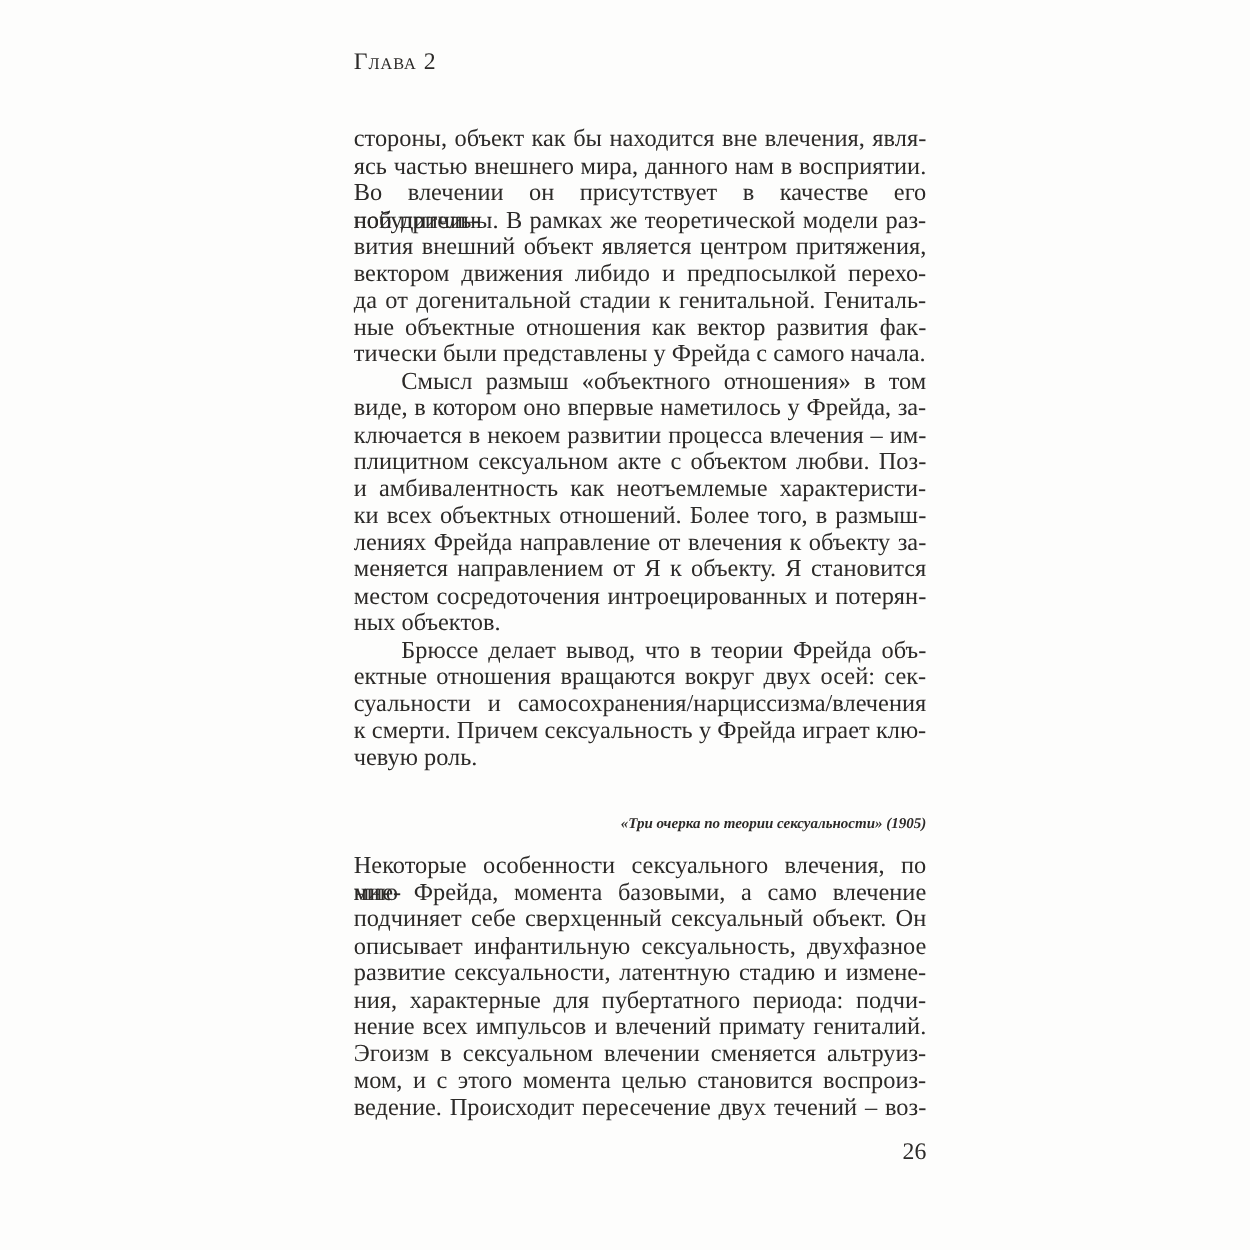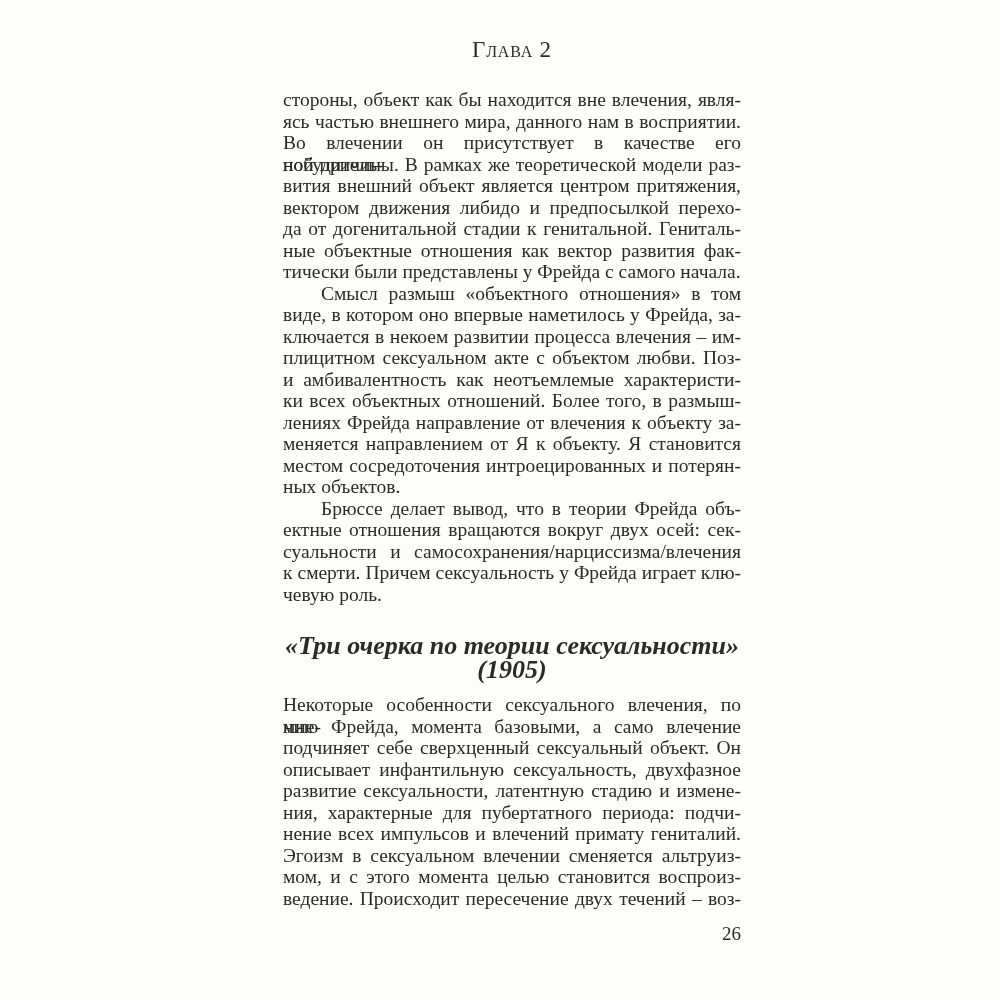--- a/index.html
+++ b/index.html
@@ -19,27 +19,27 @@
   .column {
     position: absolute;
     left: 283px;
     top: 0;
     width: 458px;
   }
   .chapter-header {
     margin-top: 39px;
     height: 22px;
     line-height: 22px;
-    text-align: center;
+    text-align: left;
     font-variant: small-caps;
-    font-size: 23px;
+    font-size: 19px;
     letter-spacing: 0.8px;
   }
   .body-text {
-    margin-top: 28px;
+    margin-top: 40px;
   }
   .paragraph {
     margin: 0;
   }
   .line {
     font-size: 19.5px;
     line-height: 21.5px;
     height: 21.5px;
     white-space: normal;
     text-align: justify;
@@ -48,25 +48,25 @@
   }
   .line.lastline {
     text-align-last: left;
   }
   .line.indent {
     text-indent: 38px;
   }
   .section-heading {
     margin-top: 29px;
     margin-bottom: 12px;
-    font-size: 26px;
+    font-size: 12px;
     line-height: 24px;
     font-weight: bold;
     font-style: italic;
-    text-align: center;
+    text-align: right;
   }
   .page-number {
     margin-top: 14px;
     font-size: 19px;
     line-height: 22px;
     text-align: right;
   }
 </style>
 </head>
 <body>

